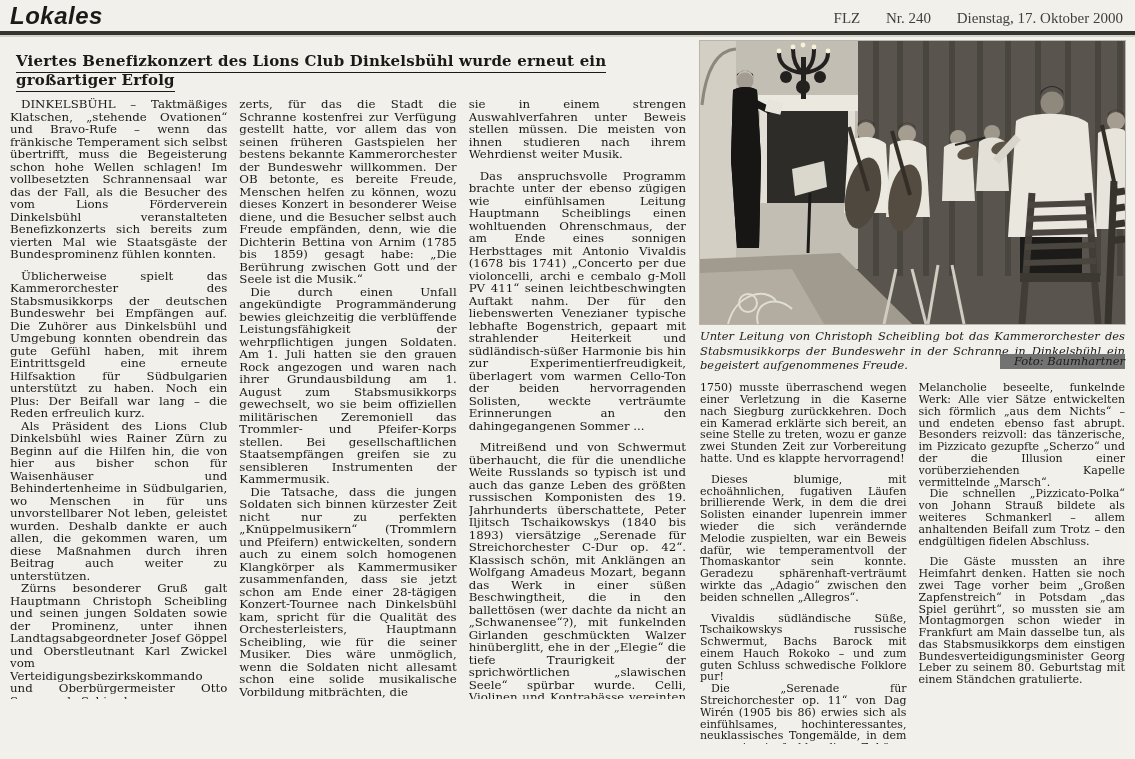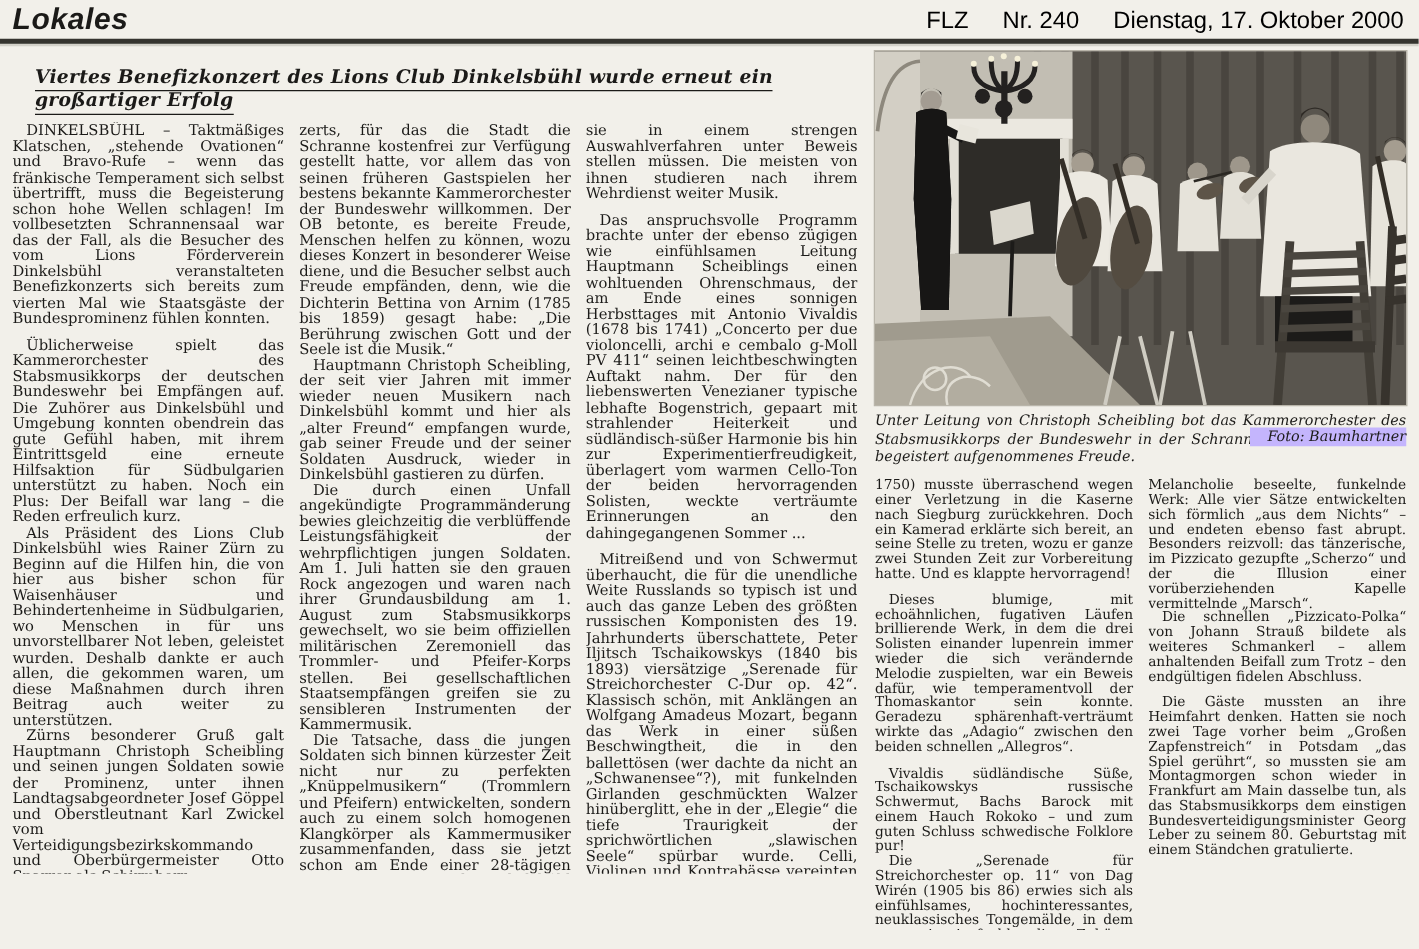--- a/index.html
+++ b/index.html
@@ -14,33 +14,33 @@
   .topbar{
     display:flex;justify-content:space-between;align-items:flex-end;
     padding:4px 12px 2px 10px;height:24px;
   }
   .section-title{
     font-family:"Liberation Sans",sans-serif;
     font-size:24px;font-weight:bold;font-style:italic;
     letter-spacing:.5px;line-height:1;
   }
   .issue-info{
-    font-family:Liberation Sans, sans-serif;
-    font-size:19px;color:#000000;line-height:1;padding-bottom:2px;
+    font-family:Liberation Serif, serif;
+    font-size:15px;color:#404040;line-height:1;padding-bottom:2px;
   }
   .issue-info span{margin-left:22px;}
   .masthead-rule{height:4px;background:#35342f;margin:1px 0 0 0;
     box-shadow:0 2px 0 rgba(120,115,105,.25);}
 
   
   .content{display:flex;gap:14px;padding:6px 10px 0 10px;}
   .left{width:676px;flex:none;}
   .right{width:425px;flex:none;}
 
-  .topline{margin:10px 0 2px 18px;font-style:italic;}
+  .topline{margin:10px 0 2px 6px;}
   .topline span{
     font-size:15px;font-weight:bold;letter-spacing:.2px;
     border-bottom:1.5px solid #1b1a18;padding-bottom:2px;
   }
   h1.headline{
     margin:10px 0 2px 14px;
     font-size:52px;line-height:1.02;font-weight:normal;font-style:italic;
     letter-spacing:1px;
   }
   .subhead{
@@ -58,21 +58,21 @@
 
   
   .photo-fig{margin:0;}
   .photo{width:425px;height:283px;outline:1px solid #b9b5aa;background:#55514b;}
   .photo svg{display:block;width:100%;height:100%;}
   .caption{
     position:relative;margin:5px 0 4px 0;
     font-size:11.5px;font-style:italic;line-height:1.28;text-align:justify;
   }
   .caption .credit{
-    position:absolute;right:0;bottom:16px;background:#c4b5fd;padding-left:14px;
+    position:absolute;right:0;bottom:4px;background:#737373;padding-left:14px;
   }
 </style>
 </head>
 <body>
 
 <div class="page">
 
   <header class="topbar">
     <div class="section-title">Lokales</div>
     <div class="issue-info">
@@ -92,21 +92,20 @@
 
       <div class="cols cols-left">
         <div class="col">
             <p>DINKELSBÜHL – Taktmäßiges Klatschen, „stehende Ovationen“ und Bravo-Rufe – wenn das fränkische Temperament sich selbst übertrifft, muss die Begeisterung schon hohe Wellen schlagen! Im vollbesetzten Schrannensaal war das der Fall, als die Besucher des vom Lions Förderverein Dinkelsbühl veranstalteten Benefizkonzerts sich bereits zum vierten Mal wie Staatsgäste der Bundesprominenz fühlen konnten.</p>
             <p class="gap">Üblicherweise spielt das Kammerorchester des Stabsmusikkorps der deutschen Bundeswehr bei Empfängen auf. Die Zuhörer aus Dinkelsbühl und Umgebung konnten obendrein das gute Gefühl haben, mit ihrem Eintrittsgeld eine erneute Hilfsaktion für Südbulgarien unterstützt zu haben. Noch ein Plus: Der Beifall war lang – die Reden erfreulich kurz.</p>
             <p>Als Präsident des Lions Club Dinkelsbühl wies Rainer Zürn zu Beginn auf die Hilfen hin, die von hier aus bisher schon für Waisenhäuser und Behindertenheime in Südbulgarien, wo Menschen in für uns unvorstellbarer Not leben, geleistet wurden. Deshalb dankte er auch allen, die gekommen waren, um diese Maßnahmen durch ihren Beitrag auch weiter zu unterstützen.</p>
             <p>Zürns besonderer Gruß galt Hauptmann Christoph Scheibling und seinen jungen Soldaten sowie der Prominenz, unter ihnen Landtagsabgeordneter Josef Göppel und Oberstleutnant Karl Zwickel vom Verteidigungsbezirkskommando und Oberbürgermeister Otto Sparrer als Schirmherr.</p>
           </div>
         <div class="col">
             <p class="cont">zerts, für das die Stadt die Schranne kostenfrei zur Verfügung gestellt hatte, vor allem das von seinen früheren Gastspielen her bestens bekannte Kammerorchester der Bundeswehr willkommen. Der OB betonte, es bereite Freude, Menschen helfen zu können, wozu dieses Konzert in besonderer Weise diene, und die Besucher selbst auch Freude empfänden, denn, wie die Dichterin Bettina von Arnim (1785 bis 1859) gesagt habe: „Die Berührung zwischen Gott und der Seele ist die Musik.“</p>
-            <p>Hauptmann Christoph Scheibling, der seit vier Jahren mit immer wieder neuen Musikern nach Dinkelsbühl kommt und hier als „alter Freund“ empfangen wurde, gab seiner Freude und der seiner Soldaten Ausdruck, wieder in Dinkelsbühl gastieren zu dürfen.</p>
             <p>Die durch einen Unfall angekündigte Programmänderung bewies gleichzeitig die verblüffende Leistungsfähigkeit der wehrpflichtigen jungen Soldaten. Am 1. Juli hatten sie den grauen Rock angezogen und waren nach ihrer Grundausbildung am 1. August zum Stabsmusikkorps gewechselt, wo sie beim offiziellen militärischen Zeremoniell das Trommler- und Pfeifer-Korps stellen. Bei gesellschaftlichen Staatsempfängen greifen sie zu sensibleren Instrumenten der Kammermusik.</p>
             <p>Die Tatsache, dass die jungen Soldaten sich binnen kürzester Zeit nicht nur zu perfekten „Knüppelmusikern“ (Trommlern und Pfeifern) entwickelten, sondern auch zu einem solch homogenen Klangkörper als Kammermusiker zusammenfanden, dass sie jetzt schon am Ende einer 28-tägigen Konzert-Tournee nach Dinkelsbühl kam, spricht für die Qualität des Orchesterleisters, Hauptmann Scheibling, wie für die seiner Musiker. Dies wäre unmöglich, wenn die Soldaten nicht allesamt schon eine solide musikalische Vorbildung mitbrächten, die</p>
           </div>
         <div class="col">
             <p class="cont">sie in einem strengen Auswahlverfahren unter Beweis stellen müssen. Die meisten von ihnen studieren nach ihrem Wehrdienst weiter Musik.</p>
             <p class="gap">Das anspruchsvolle Programm brachte unter der ebenso zügigen wie einfühlsamen Leitung Hauptmann Scheiblings einen wohltuenden Ohrenschmaus, der am Ende eines sonnigen Herbsttages mit Antonio Vivaldis (1678 bis 1741) „Concerto per due violoncelli, archi e cembalo g-Moll PV 411“ seinen leichtbeschwingten Auftakt nahm. Der für den liebenswerten Venezianer typische lebhafte Bogenstrich, gepaart mit strahlender Heiterkeit und südländisch-süßer Harmonie bis hin zur Experimentierfreudigkeit, überlagert vom warmen Cello-Ton der beiden hervorragenden Solisten, weckte verträumte Erinnerungen an den dahingegangenen Sommer ...</p>
             <p class="gap">Mitreißend und von Schwermut überhaucht, die für die unendliche Weite Russlands so typisch ist und auch das ganze Leben des größten russischen Komponisten des 19. Jahrhunderts überschattete, Peter Iljitsch Tschaikowskys (1840 bis 1893) viersätzige „Serenade für Streichorchester C-Dur op. 42“. Klassisch schön, mit Anklängen an Wolfgang Amadeus Mozart, begann das Werk in einer süßen Beschwingtheit, die in den ballettösen (wer dachte da nicht an „Schwanensee“?), mit funkelnden Girlanden geschmückten Walzer hinüberglitt, ehe in der „Elegie“ die tiefe Traurigkeit der sprichwörtlichen „slawischen Seele“ spürbar wurde. Celli, Violinen und Kontrabässe vereinten sich zum beseelten Chor, der letztendlich im „Finale“, temperamentvoll anschwellend, nochmals deutlich machte, wie tief die wunderschöne Musik Tschaikowskys im russischen Volkslied verwurzelt ist.</p>
           </div>
       </div>
     </div>

